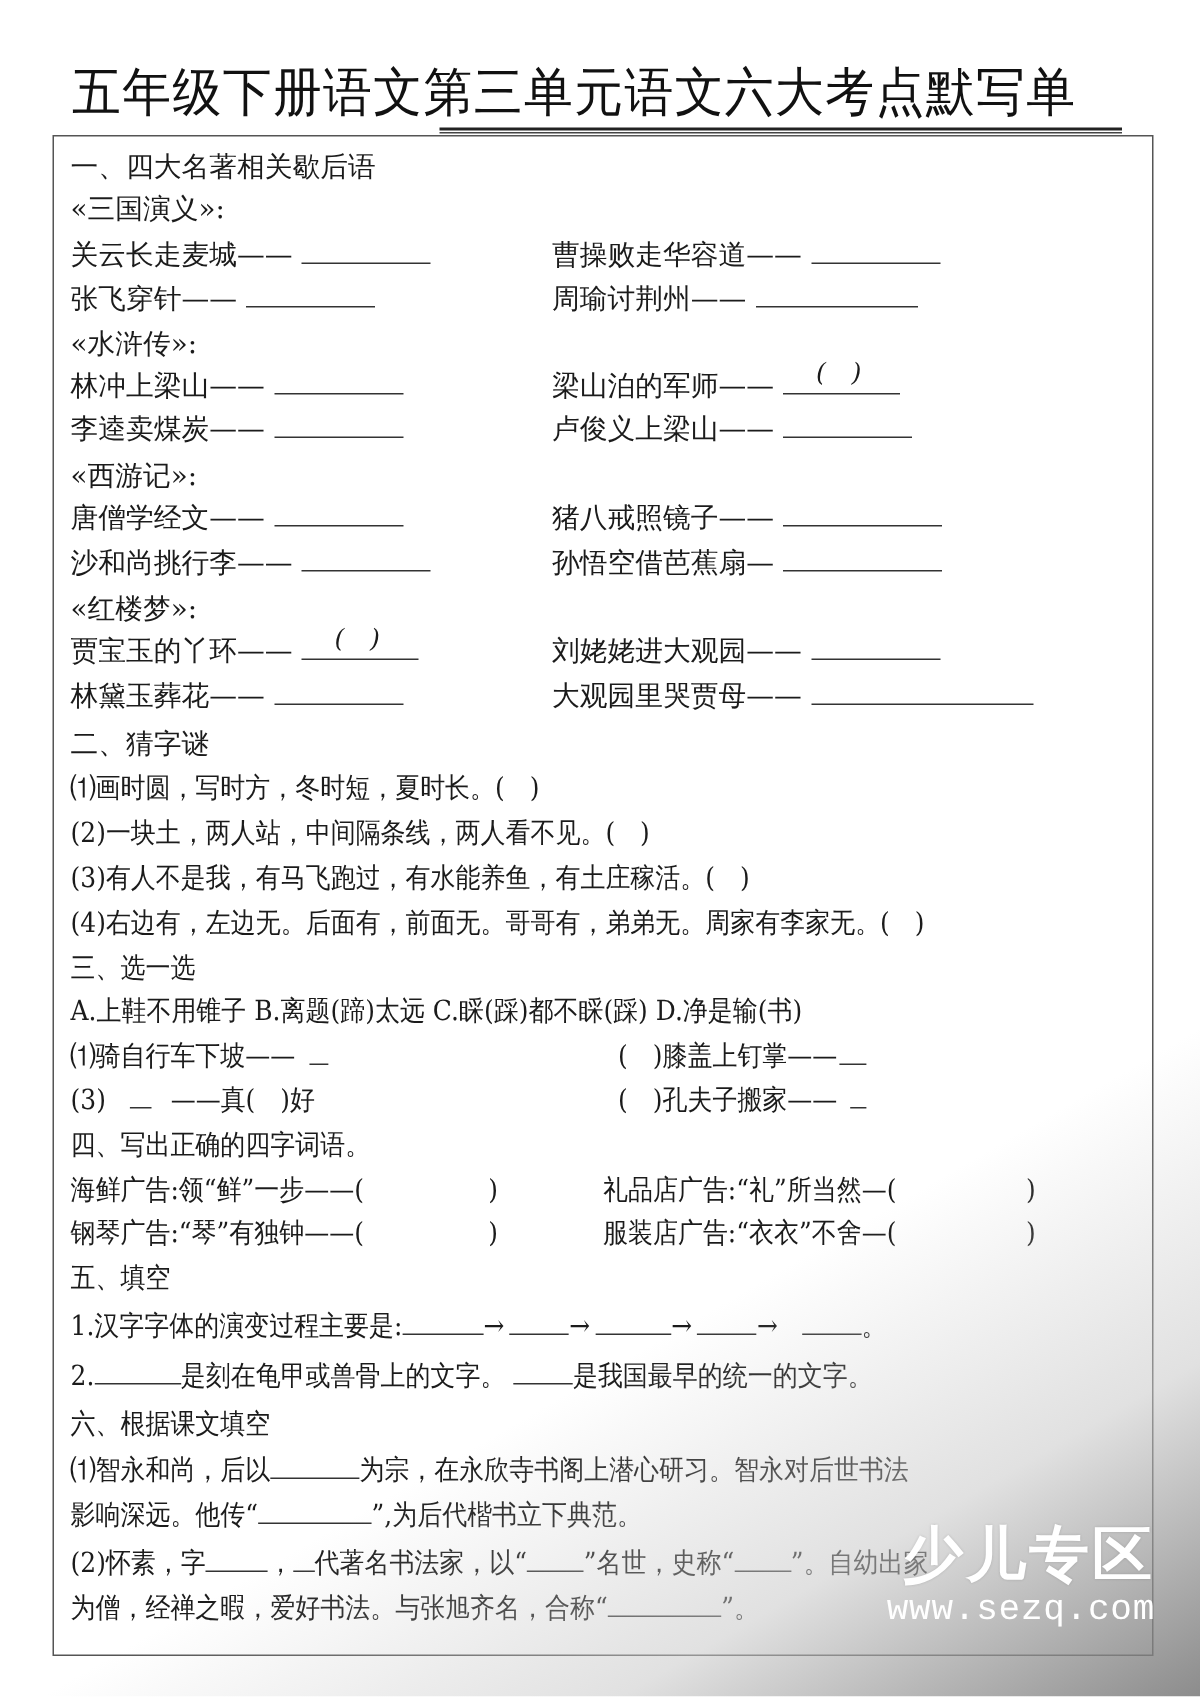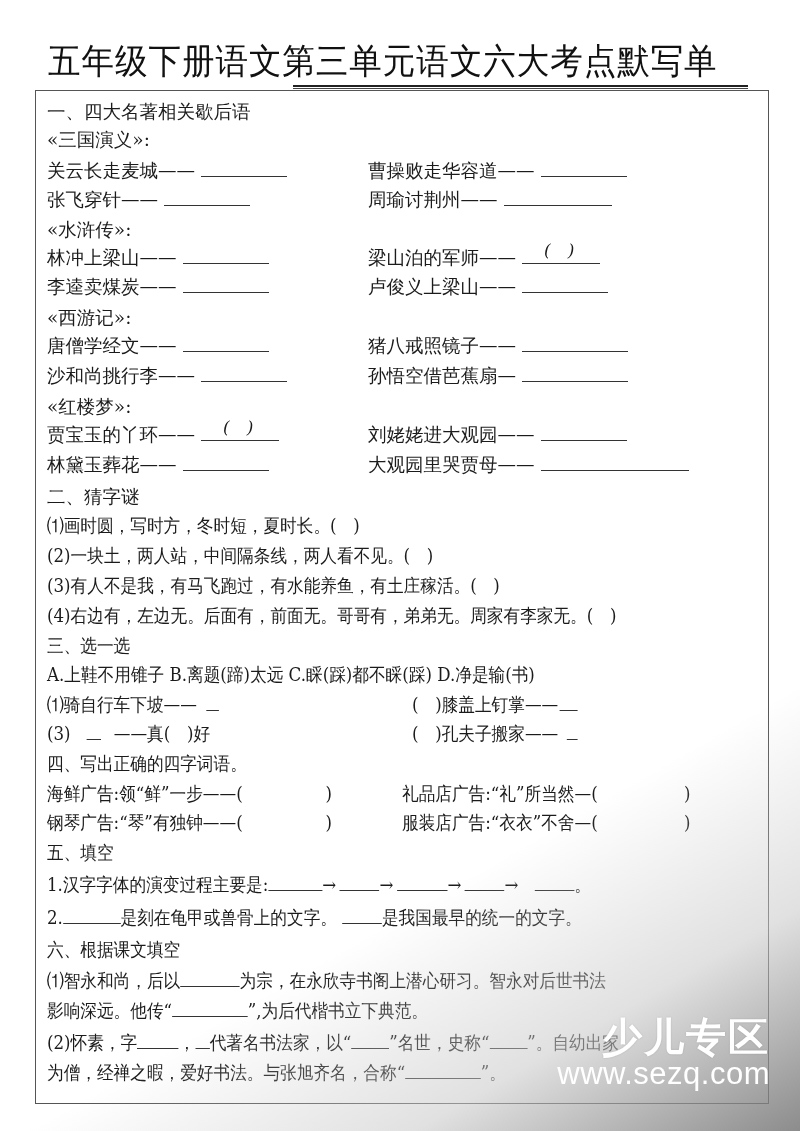--- a/index.html
+++ b/index.html
@@ -53,22 +53,22 @@
     .watermark {
       position: absolute; right: 30px; top: 1014px; z-index: 3;
       text-align: right; color: #ffffff;
     }
     .wm-main {
       font-family: "DejaVu Sans", sans-serif; font-weight: bold;
       font-size: 40px; letter-spacing: 2px; line-height: 46px;
       text-shadow: 0 0 2px rgba(0,0,0,0.15);
     }
     .wm-url {
-      font-family: Liberation Sans, sans-serif;
-      font-size: 31px; line-height: 28px; letter-spacing: 0.5px;
+      font-family: Liberation Mono, monospace;
+      font-size: 24px; line-height: 28px; letter-spacing: 0.5px;
     }
   </style>
 </head>
 <body>
 
 <div class="title">五年级下册语文第三单元语文六大考点默写单</div>
 <div class="title-underline"></div>
 
 <div class="box"></div>
 

